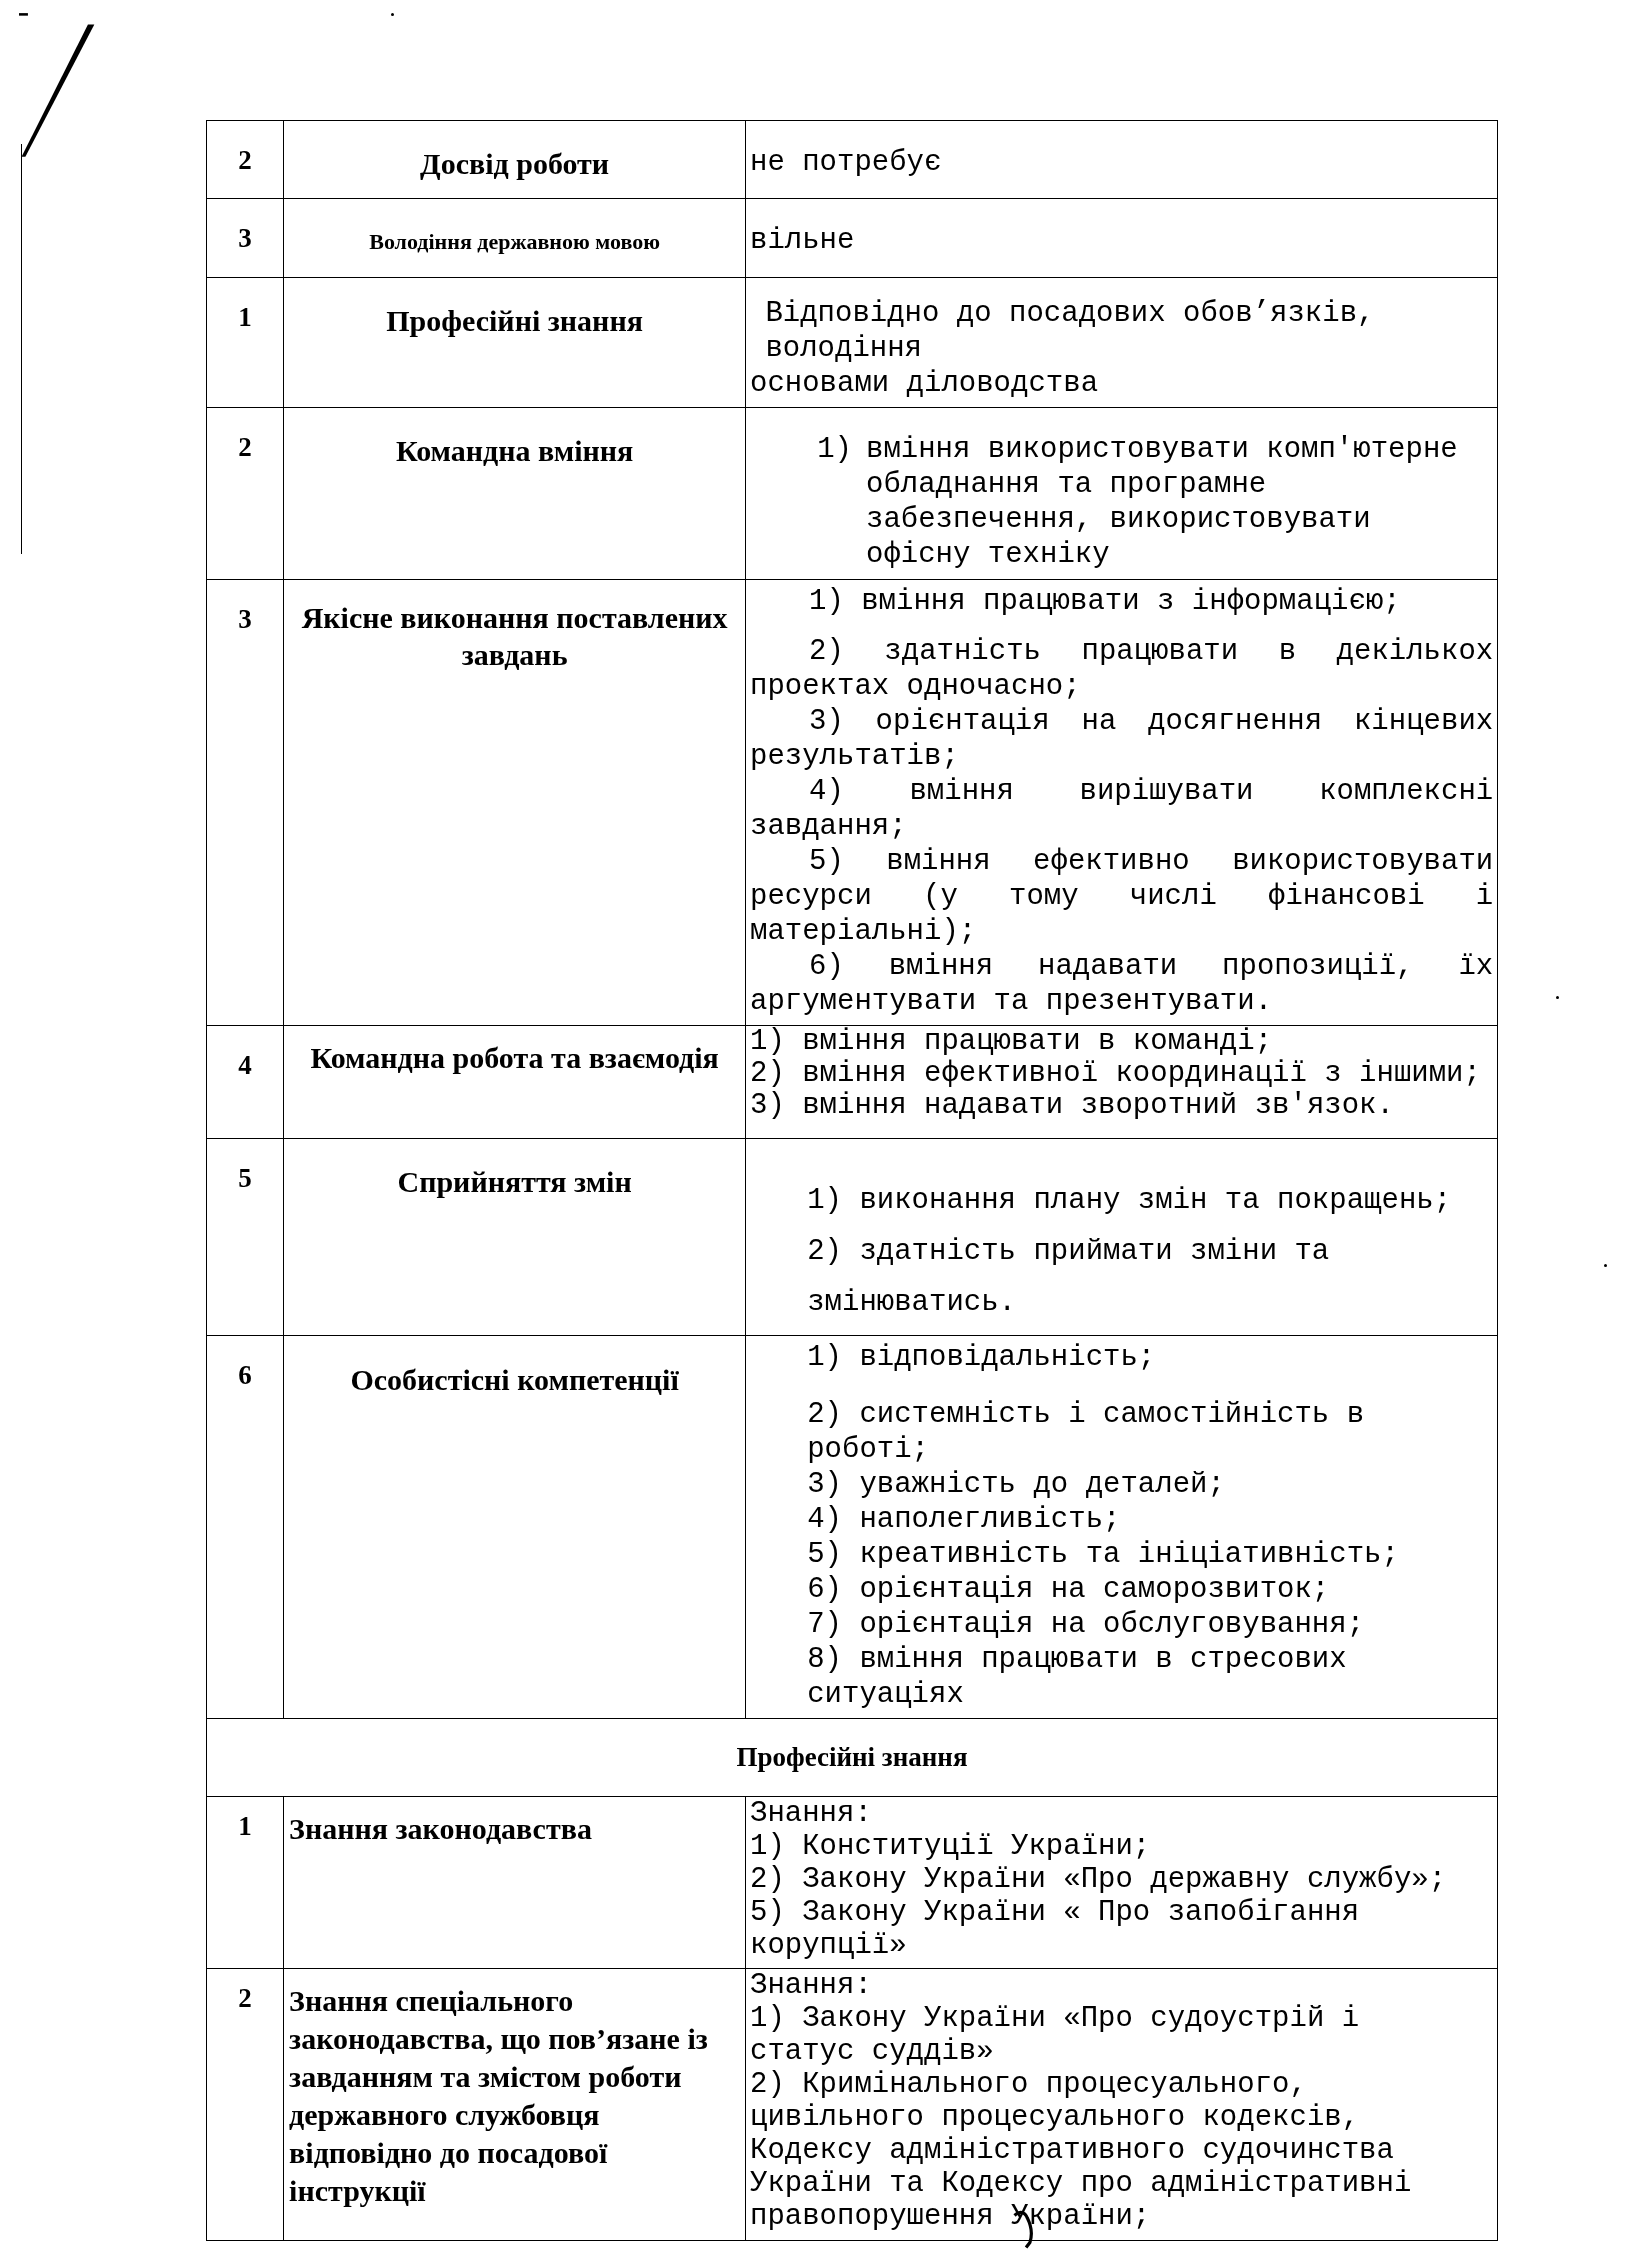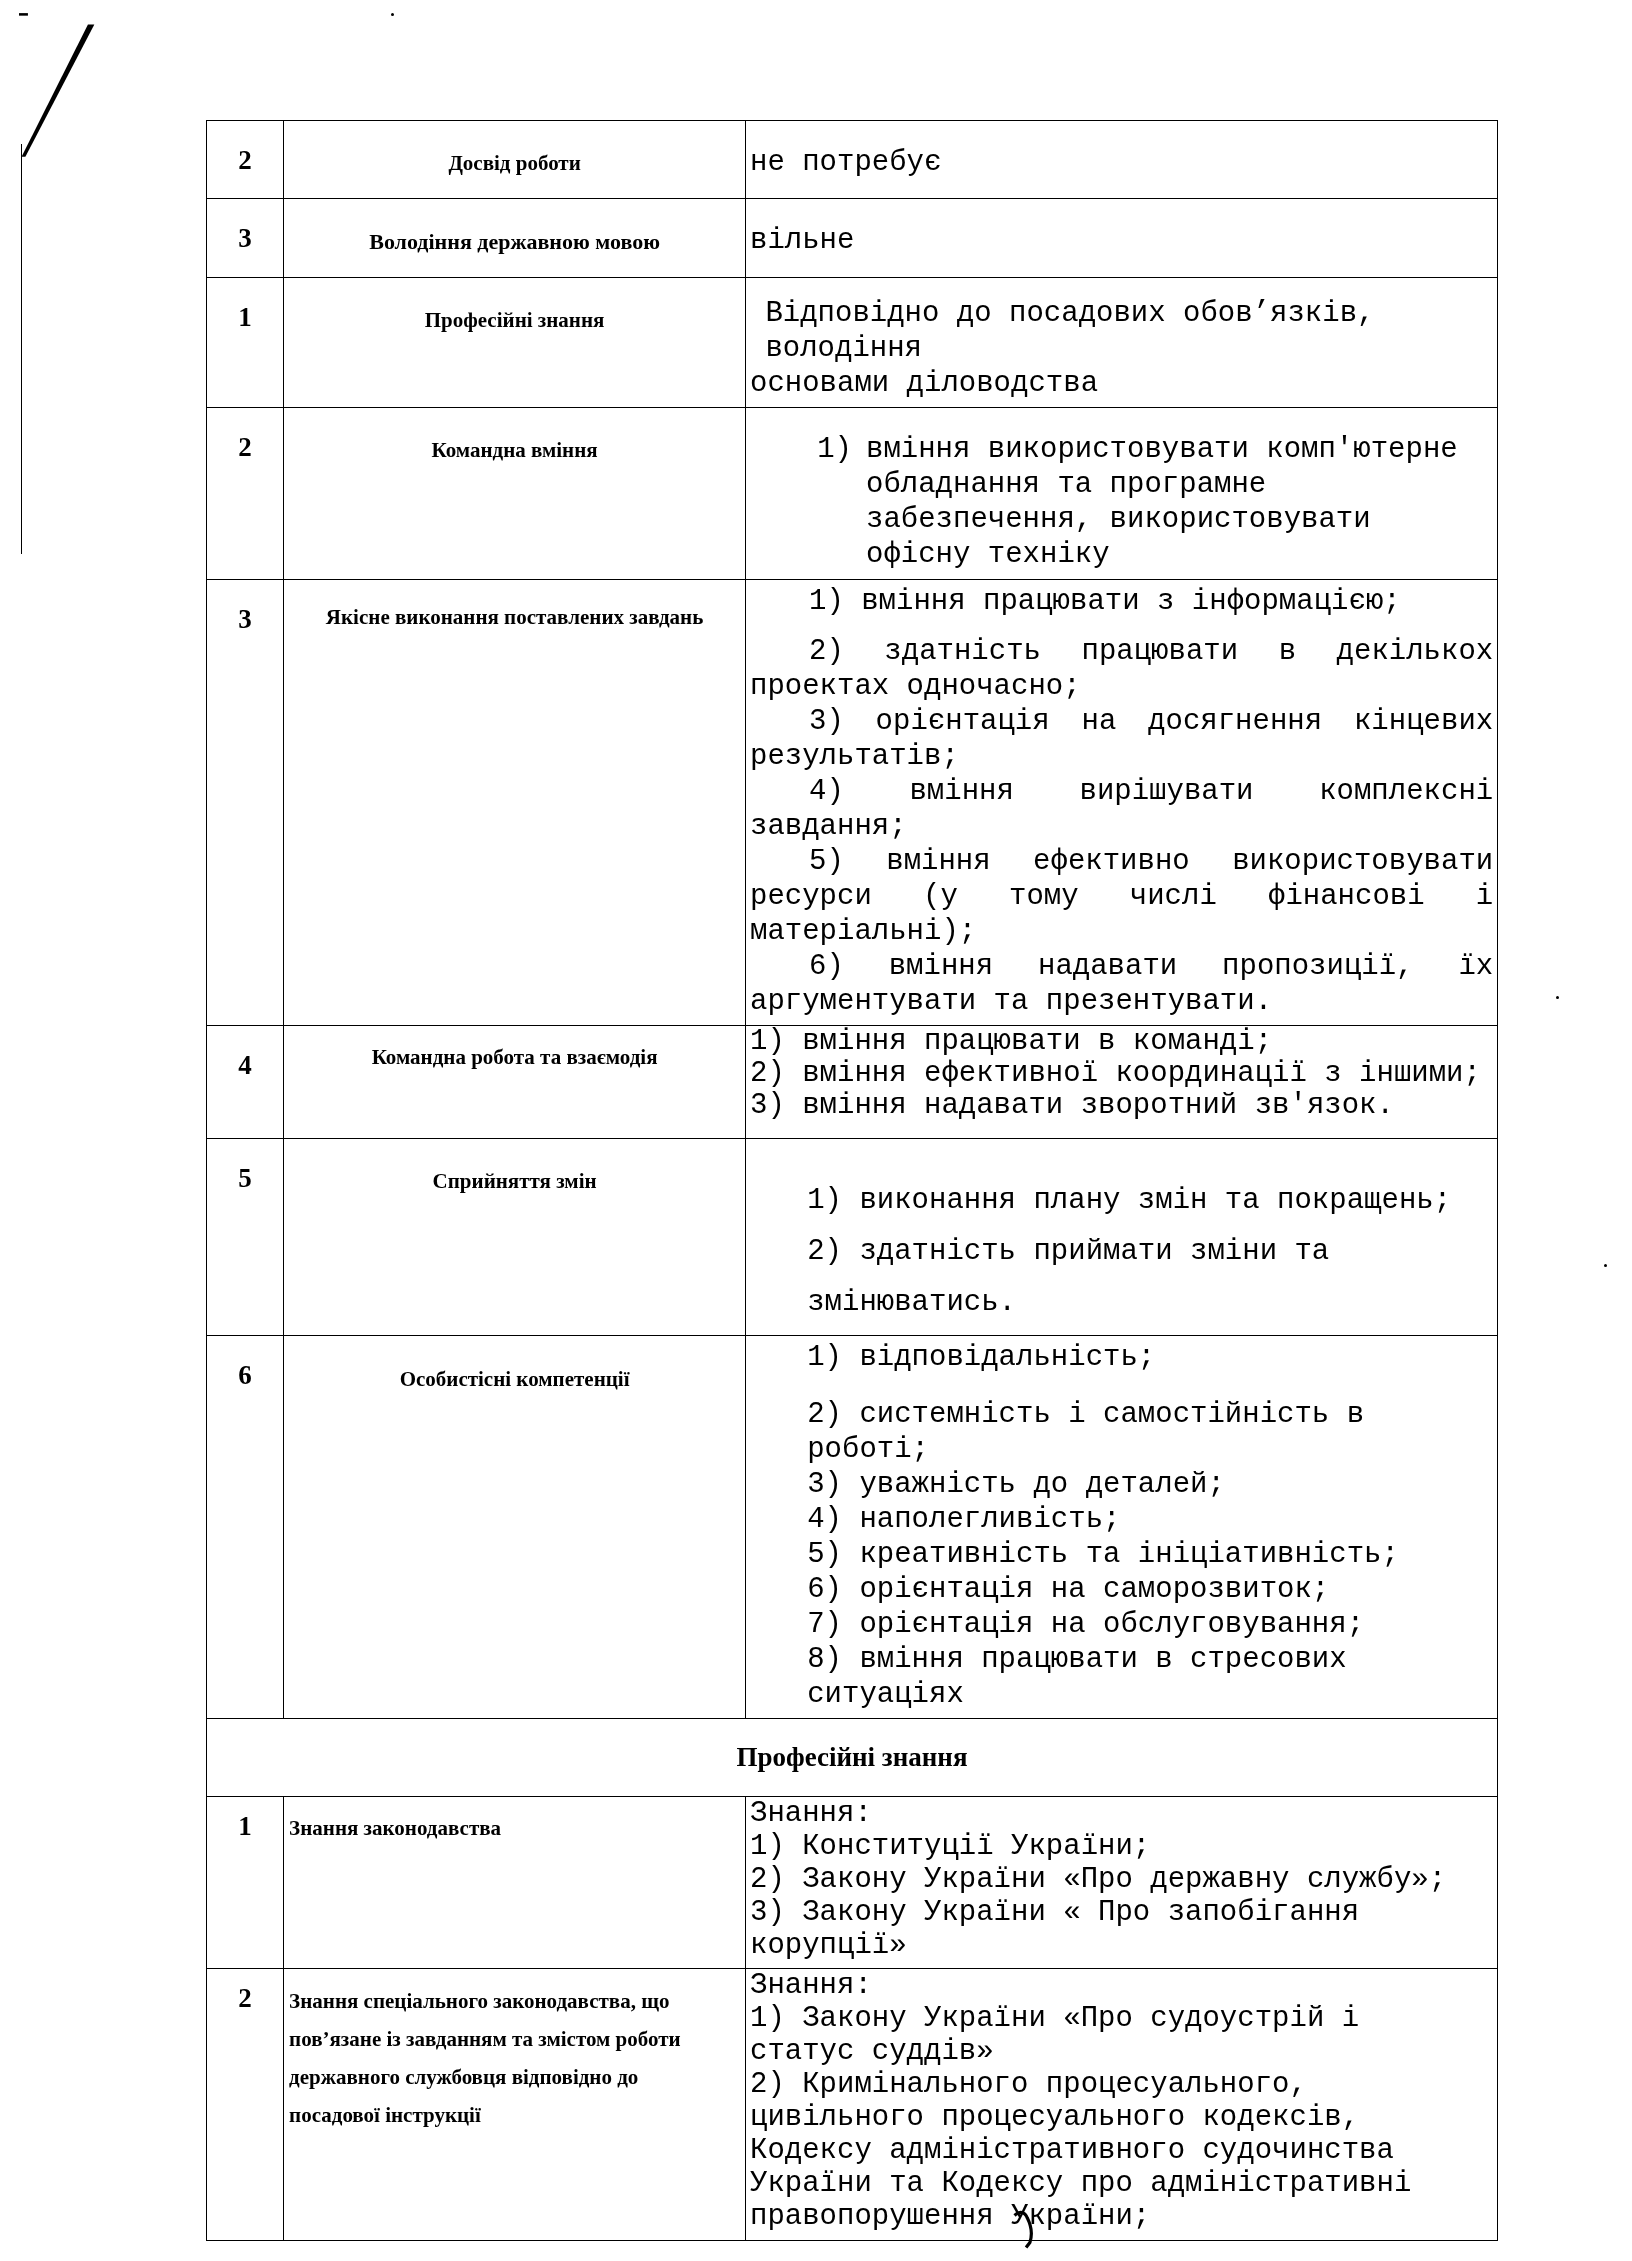--- a/index.html
+++ b/index.html
@@ -7,21 +7,21 @@
          font-family:"Liberation Serif","DejaVu Serif",serif; color:#000; }
   .scan-mark-slash { position:absolute; left:19px; top:12.8px; width:83px; height:179px; }
   .scan-mark-line { position:absolute; left:20.5px; top:144px; width:1.9px; height:410px; background:#000; }
   .scan-dot { position:absolute; width:3.2px; height:3.2px; background:#000; border-radius:50%; }
   .page-number-mark { position:absolute; left:1012px; top:2209px; width:25.6px; height:45px; }
 
   table.doc { position:absolute; left:206px; top:120px; width:1292px;
               border-collapse:collapse; table-layout:fixed; }
   table.doc td { border:1.9px solid #000; vertical-align:top; padding:0; }
   td.num { width:76px; text-align:center; font-weight:bold; font-size:27px; padding-top:24px !important; }
-  td.label { width:451px; font-weight:bold; font-size:21px; line-height:37px; padding:24px 5.1px 6.4px 5.1px !important; }
+  td.label { width:451px; font-weight:bold; font-size:30px; line-height:37px; padding:24px 5.1px 6.4px 5.1px !important; }
   td.label.center { text-align:center; }
   td.value { font-size:29px; line-height:35px; padding:6.4px 3.8px 6.4px 3.8px !important;font-family:Liberation Mono, monospace; }
   td.section { text-align:center; font-weight:bold; font-size:27px; height:77px; vertical-align:middle !important; }
   .li { display:block; }
   .ind { text-indent:51px; }
   .just { text-align:justify; }
   .gap { height:15.4px; }
 </style>
 </head>
 <body>
@@ -126,21 +126,21 @@
     <td class="section" colspan="3">Професійні знання</td>
   </tr>
 
   <tr style="height:149px;">
     <td class="num" style="padding-top:14px !important;">1</td>
     <td class="label" style="padding-top:12.8px !important;">Знання законодавства</td>
     <td class="value" style="padding-top:0px !important;line-height:33px;">
       <span class="li">Знання:</span>
       <span class="li">1) Конституції  України;</span>
       <span class="li">2) Закону України «Про державну службу»;</span>
-      <span class="li">3) Закону України « Про запобігання корупції»</span>
+      <span class="li">5) Закону України « Про запобігання корупції»</span>
     </td>
   </tr>
 
   <tr style="height:260px;">
     <td class="num" style="padding-top:14px !important;">2</td>
     <td class="label" style="padding-top:12.8px !important;line-height:38px;padding-right:19px !important;">Знання спеціального законодавства, що пов’язане із завданням та змістом  роботи державного службовця відповідно до посадової інструкції</td>
     <td class="value" style="padding-top:0px !important;line-height:33px;padding-right:25.6px !important;">
       <span class="li">Знання:</span>
       <span class="li">1) Закону України «Про судоустрій і статус суддів»</span>
       <span class="li">2) Кримінального процесуального, цивільного процесуального кодексів, Кодексу адміністративного судочинства України та Кодексу про адміністративні правопорушення України;</span>

